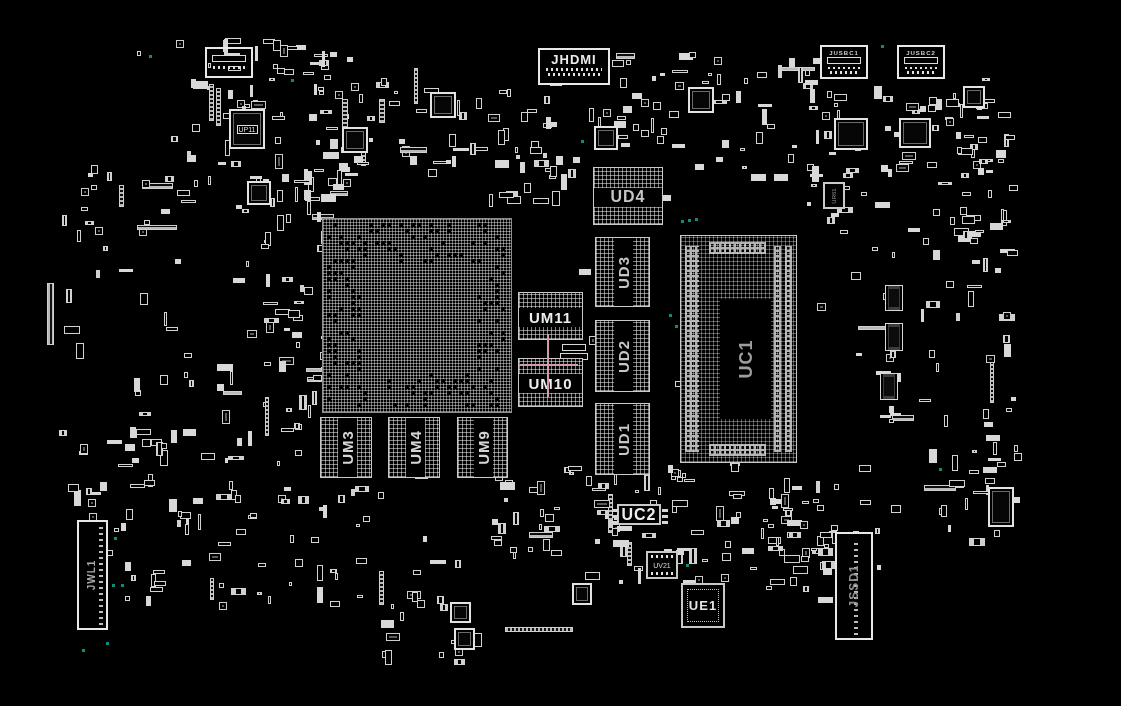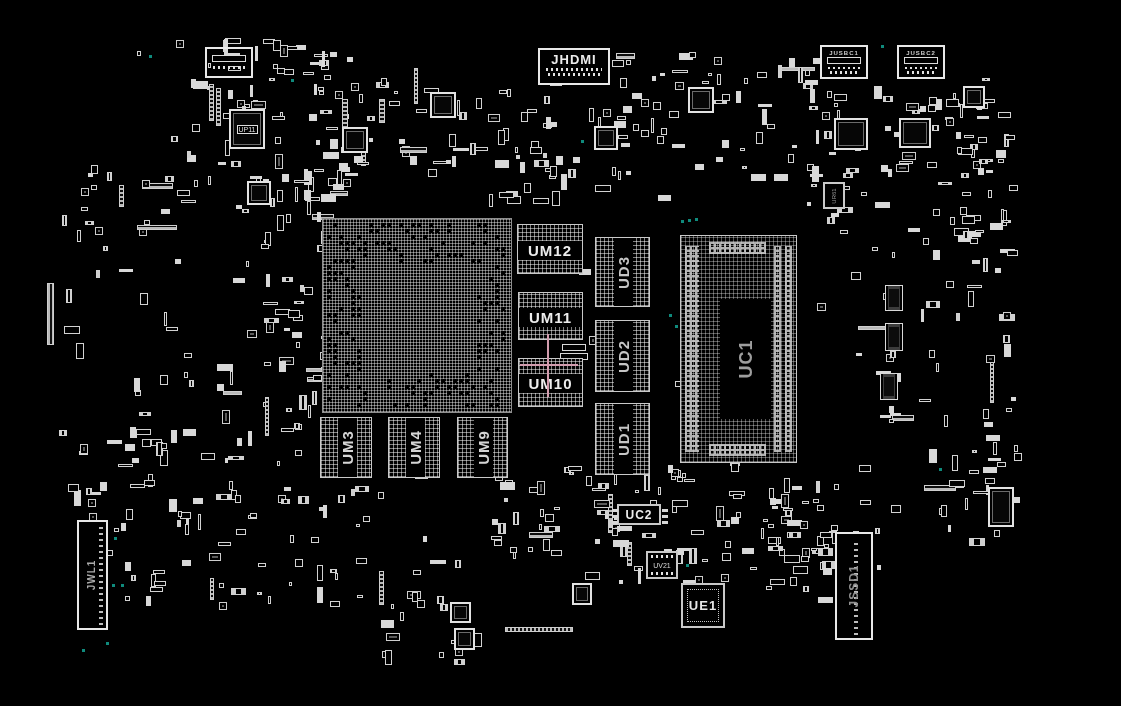--- a/index.html
+++ b/index.html
@@ -850,23 +850,23 @@
       <div class="barfx" style="left: 47px; top: 283px; width: 7px; height: 62px; position: absolute; box-sizing: border-box;"></div>
       <div class="qfn" style="left: 988px; top: 487px; width: 26px; height: 40px; position: absolute; box-sizing: border-box;"></div>
       <div class="tag" style="left: 562px; top: 344px; width: 24px; height: 7px; position: absolute; box-sizing: border-box;"></div>
       <div class="tag" style="left: 560px; top: 353px; width: 28px; height: 7px; position: absolute; box-sizing: border-box;"></div>
     </div>
     <div class="comp conn" style="left: 538px; top: 48px; width: 72px; height: 37px; position: absolute; box-sizing: border-box;">
       <span class="lbl" style="font-size: 13px; color: rgb(236, 236, 236); margin-top: 3px;">JHDMI</span>
       <div class="dotrow" style="height: 3px; margin: 2px 6px 0px;"></div>
       <div class="dotrow" style="height: 3px; margin: 2px 8px 3px;"></div>
     </div>
-    <div class="comp grid4" style="left: 517px; top: 224px; width: 66px; height: 50px; position: absolute; box-sizing: border-box;">
-      <div class="band" style="left: 0px; top: 15.5px; width: 64px; height: 19px; position: absolute; box-sizing: border-box;">
-        <span class="lbl" style="font-size: 15px; color: rgb(237, 237, 237);">UM12</span>
+    <div class="comp grid4" style="left: 593px; top: 167px; width: 70px; height: 58px; position: absolute; box-sizing: border-box;">
+      <div class="band" style="left: 0px; top: 19.5px; width: 68px; height: 19px; position: absolute; box-sizing: border-box;">
+        <span class="lbl" style="font-size: 16px; color: rgb(198, 198, 198);">UD4</span>
       </div>
     </div>
     <div class="comp grid4" style="left: 595px; top: 237px; width: 55px; height: 70px; position: absolute; box-sizing: border-box;">
       <div class="band" style="left: 18px; top: 0px; width: 19px; height: 68px; position: absolute; box-sizing: border-box;">
         <span class="lbl vtext" style="font-size: 15px; color: rgb(198, 198, 198);">UD3</span>
       </div>
     </div>
     <div class="comp grid4" style="left: 518px; top: 292px; width: 65px; height: 48px; position: absolute; box-sizing: border-box;">
       <div class="band" style="left: 0px; top: 14.5px; width: 63px; height: 19px; position: absolute; box-sizing: border-box;">
         <span class="lbl" style="font-size: 15px; color: rgb(237, 237, 237);">UM11</span>
@@ -1081,21 +1081,21 @@
         <span class="lbl vtext" style="font-size: 15px; color: rgb(213, 213, 213);">UM9</span>
       </div>
     </div>
     <div class="comp flexc" style="left: 617px; top: 504px; width: 44px; height: 21px; position: absolute; box-sizing: border-box; border-width: 2px;">
       <div class="pin" style="left: -7px; top: 3px; width: 6px; height: 3px; position: absolute; box-sizing: border-box;"></div>
       <div class="pin" style="left: 43px; top: 3px; width: 6px; height: 3px; position: absolute; box-sizing: border-box;"></div>
       <div class="pin" style="left: -7px; top: 9px; width: 6px; height: 3px; position: absolute; box-sizing: border-box;"></div>
       <div class="pin" style="left: 43px; top: 9px; width: 6px; height: 3px; position: absolute; box-sizing: border-box;"></div>
       <div class="pin" style="left: -7px; top: 15px; width: 6px; height: 3px; position: absolute; box-sizing: border-box;"></div>
       <div class="pin" style="left: 43px; top: 15px; width: 6px; height: 3px; position: absolute; box-sizing: border-box;"></div>
-      <span class="lbl" style="font-size: 12px; color: rgb(237, 237, 237); z-index: 2;">UC2</span>
+      <span class="lbl" style="font-size: 16px; color: rgb(237, 237, 237); z-index: 2;">UC2</span>
     </div>
     <div class="comp flexc" style="left: 646px; top: 551px; width: 32px; height: 28px; position: absolute; box-sizing: border-box; border-width: 2px;">
       <div class="dotrow" style="left: 3px; top: 2px; width: 22px; height: 3px; position: absolute; box-sizing: border-box;"></div>
       <div class="dotrow" style="left: 3px; top: 19px; width: 22px; height: 3px; position: absolute; box-sizing: border-box;"></div>
       <span class="lbl thin" style="font-size: 7px; color: rgb(216, 216, 216); z-index: 2;">UV21</span>
     </div>
     <div class="comp flexc" style="left: 681px; top: 583px; width: 44px; height: 45px; position: absolute; box-sizing: border-box; border-width: 2px;">
       <div class="ring" style="left: 4px; top: 4px; width: 32px; height: 33px; position: absolute; box-sizing: border-box;"></div>
       <span class="lbl" style="font-size: 13px; color: rgb(230, 230, 230); z-index: 2;">UE1</span>
     </div>

